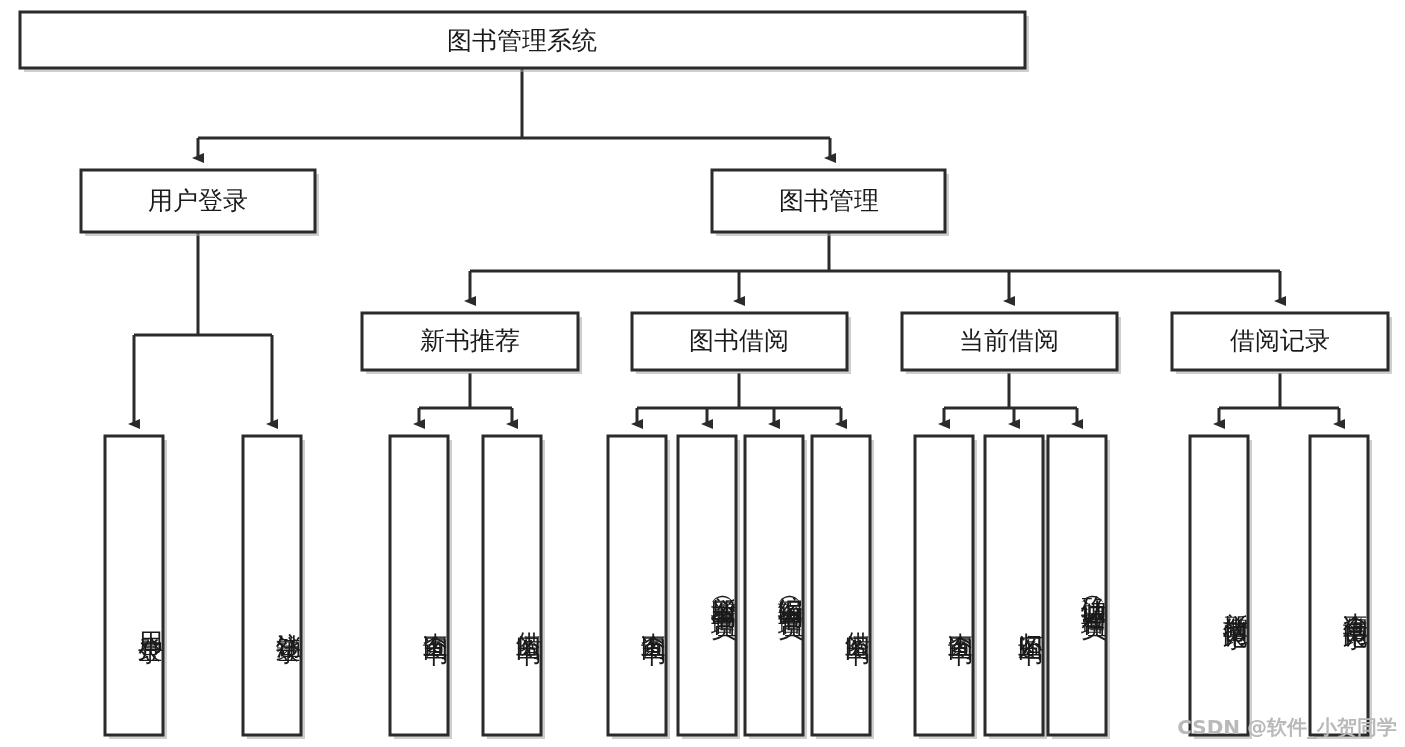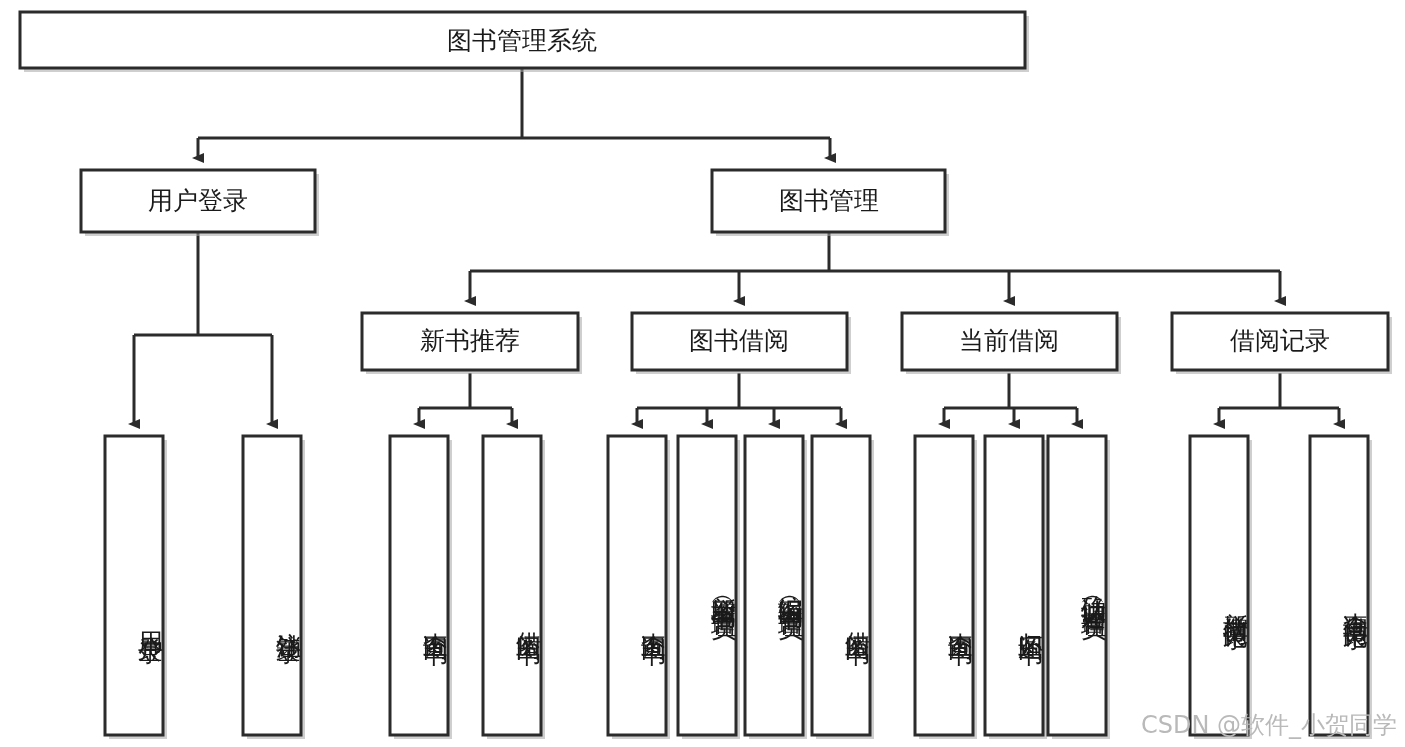--- a/index.html
+++ b/index.html
@@ -67,24 +67,25 @@
     align-items: flex-start;
     justify-content: center;
     white-space: nowrap;
     user-select: none;
   }
   .watermark {
     position: absolute;
     right: 8px;
     bottom: 6px;
     font-family: "DejaVu Sans", "Liberation Sans", sans-serif;
-    font-size: 24px;
+    font-size: 20px;
     color: #b9b9b9;
     white-space: nowrap;
     user-select: none;
+    font-weight: bold;
   }
 </style>
 </head>
 <body>
 
 <div id="diagram-root">
 
   <svg id="tree-svg" viewBox="0 0 1405 747">
     <defs>
       <marker id="arrow" markerWidth="12" markerHeight="12" refX="5" refY="6" orient="auto" markerUnits="userSpaceOnUse">

